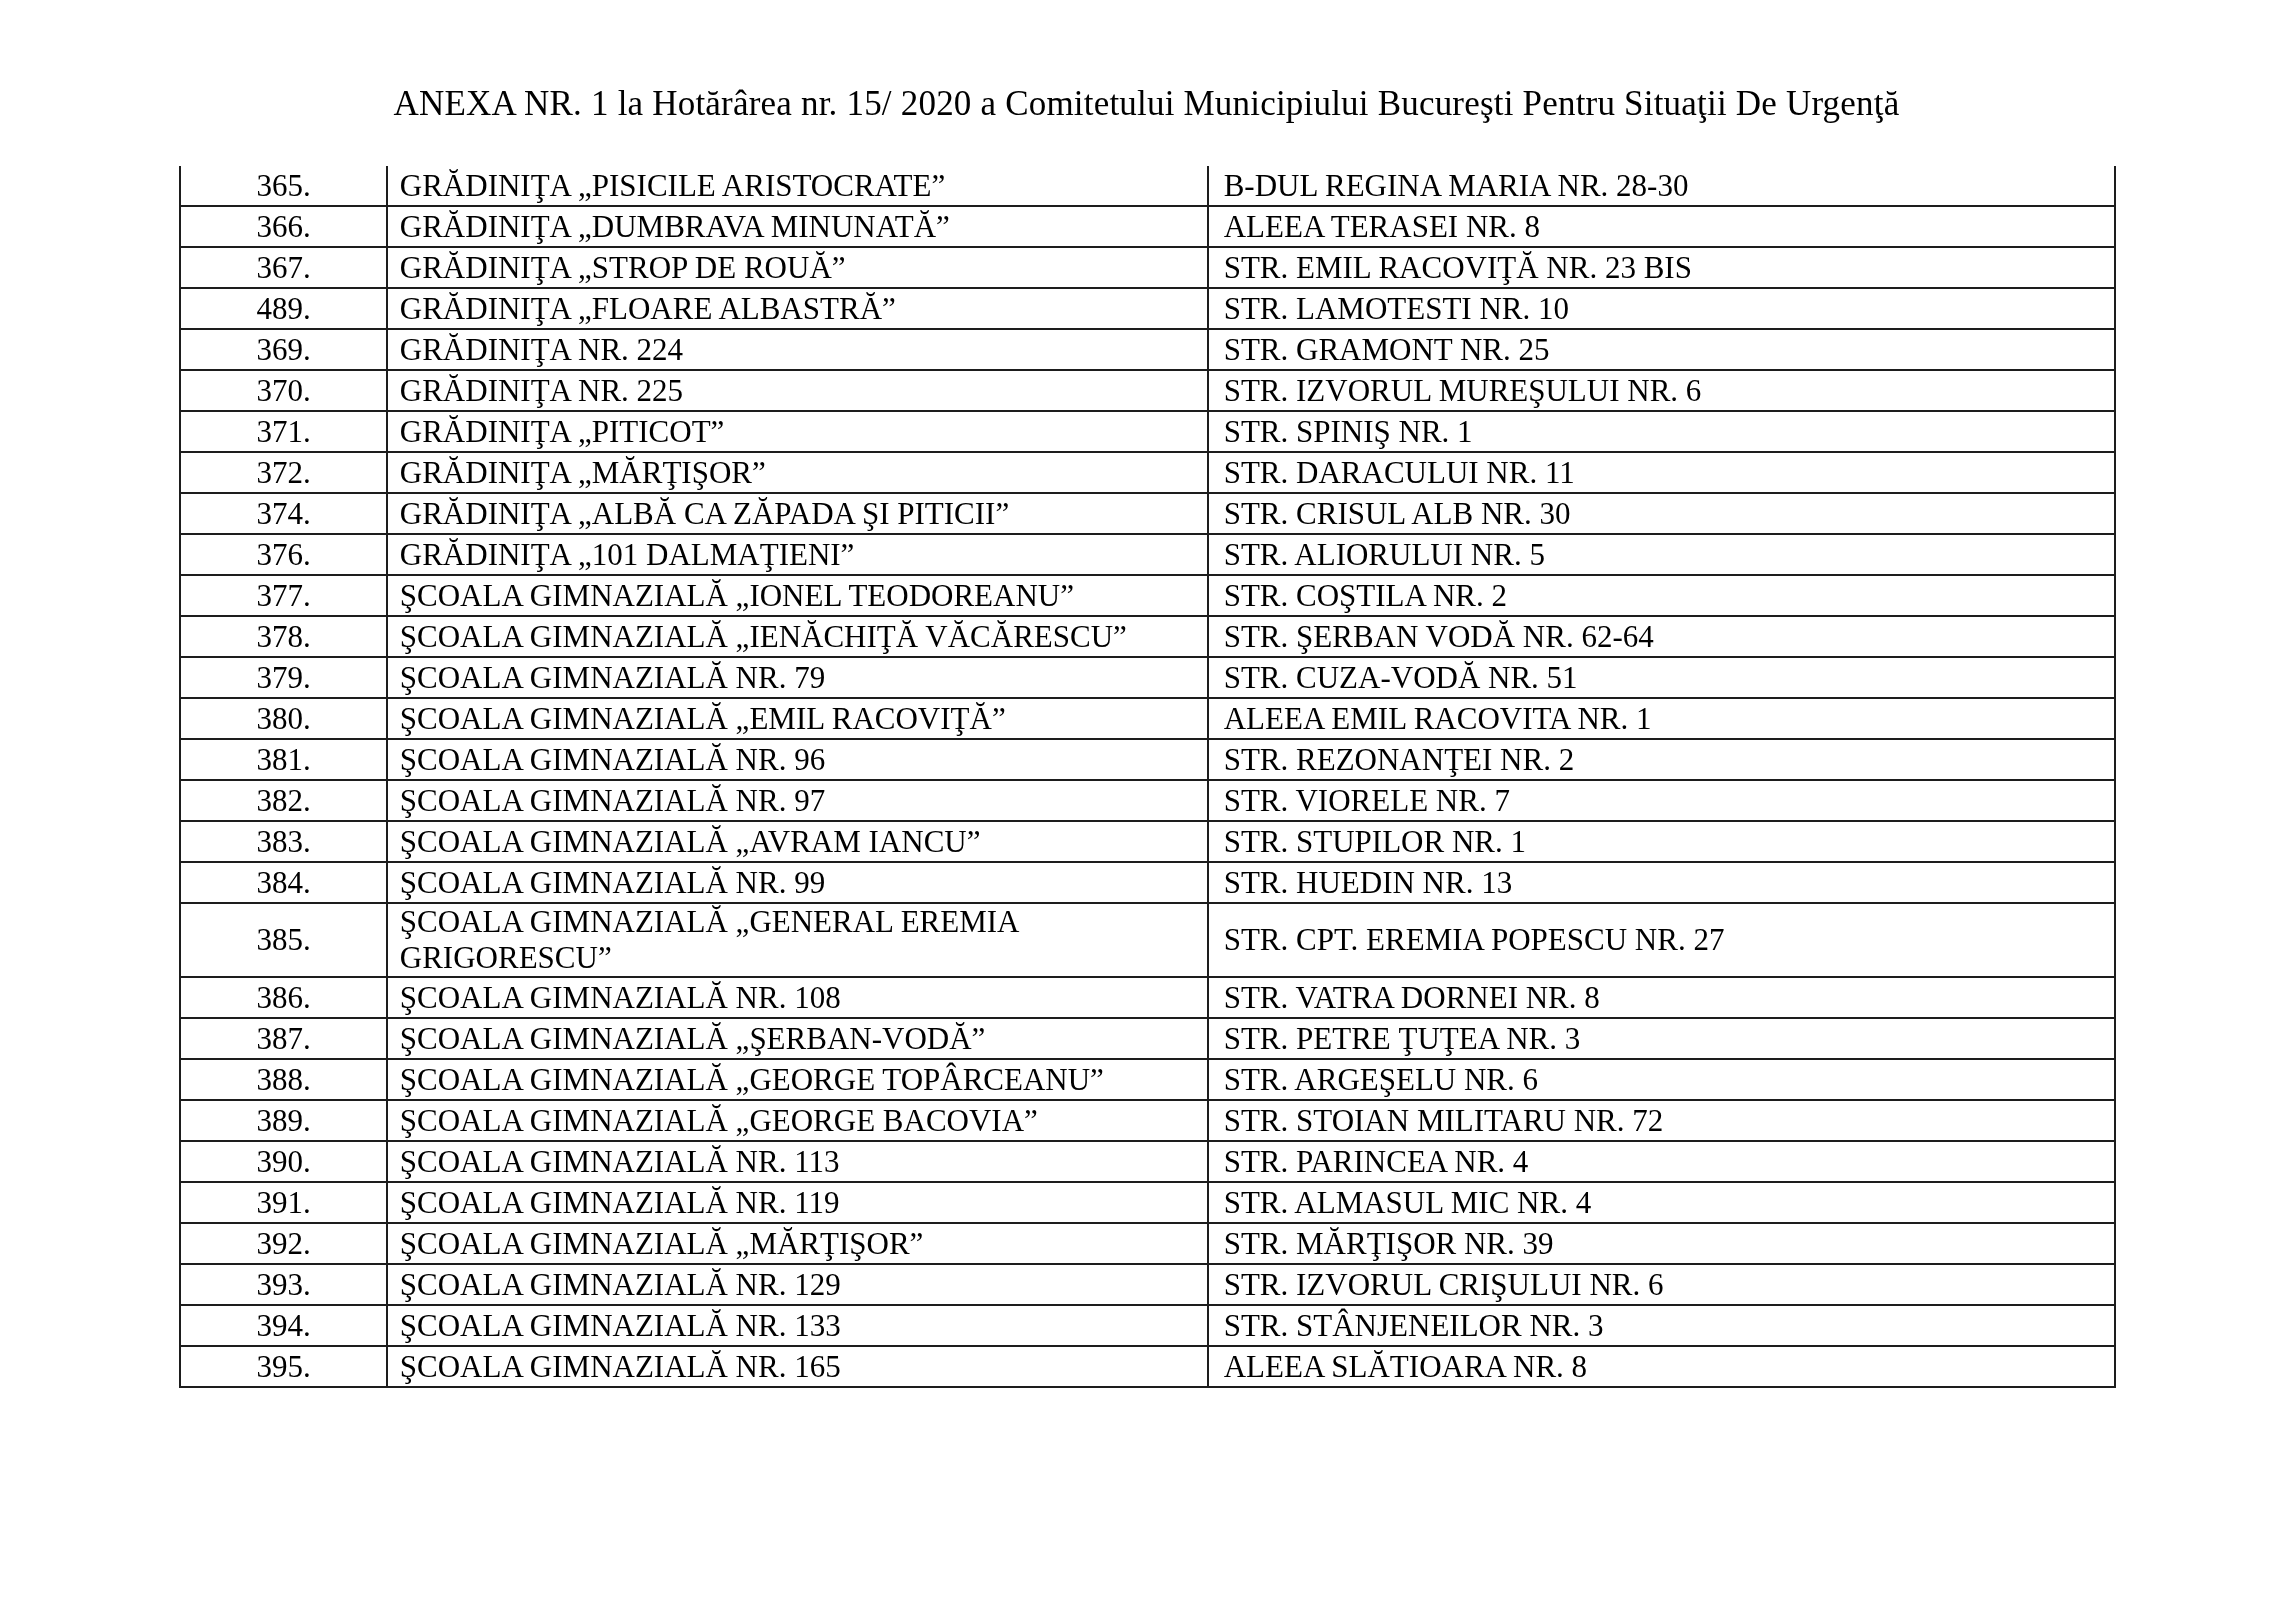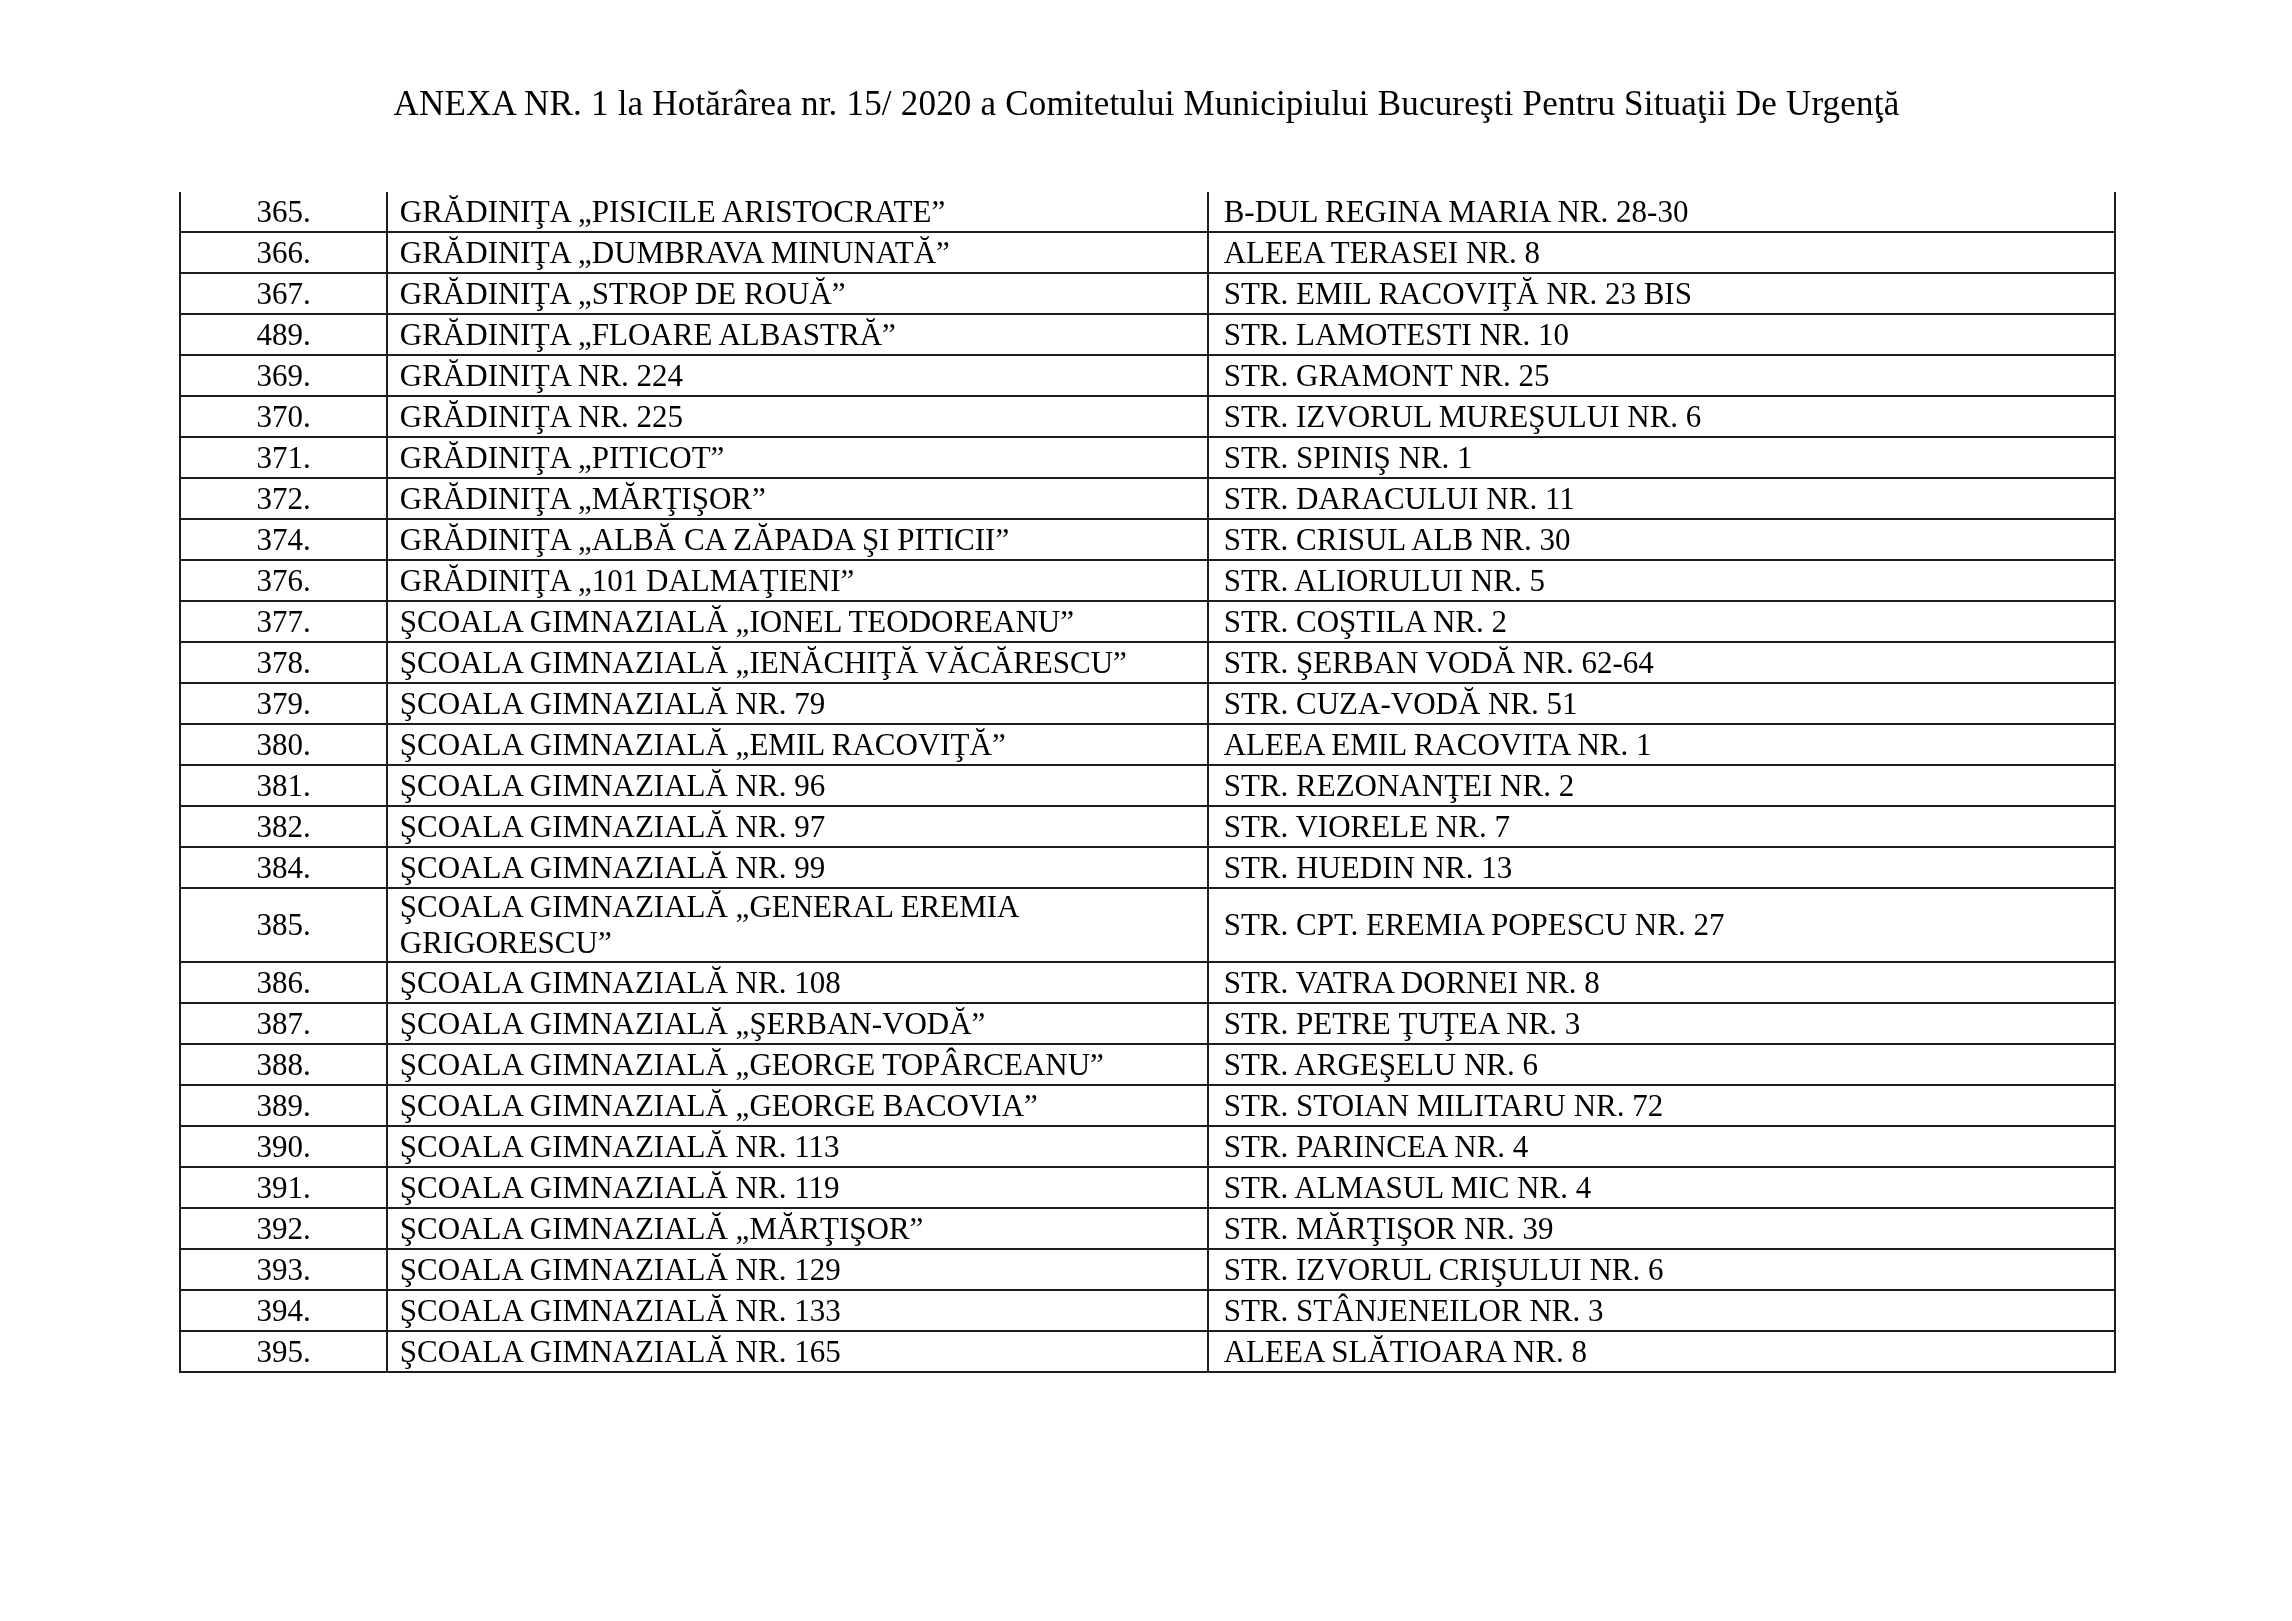--- a/index.html
+++ b/index.html
@@ -22,21 +22,21 @@
     top: 84px;
     text-align: center;
     font-size: 35px;
     font-weight: 400;
     white-space: nowrap;
     letter-spacing: 0.2px;
   }
   table.inst-table {
     position: absolute;
     left: 179px;
-    top: 192px;
+    top: 166px;
     width: 1935px;
     border-collapse: collapse;
     table-layout: fixed;
   }
   .inst-table td {
     border: 2px solid #1d1d1d;
     font-size: 31px;
     line-height: 36px;
     vertical-align: middle;
     overflow: hidden;
@@ -144,20 +144,25 @@
     <td class="c-no">381.</td>
     <td class="c-name">ŞCOALA GIMNAZIALĂ NR. 96</td>
     <td class="c-addr">STR. REZONANŢEI NR. 2</td>
   </tr>
       <tr>
     <td class="c-no">382.</td>
     <td class="c-name">ŞCOALA GIMNAZIALĂ NR. 97</td>
     <td class="c-addr">STR. VIORELE NR. 7</td>
   </tr>
       <tr>
+    <td class="c-no">383.</td>
+    <td class="c-name">ŞCOALA GIMNAZIALĂ „AVRAM IANCU”</td>
+    <td class="c-addr">STR. STUPILOR NR. 1</td>
+  </tr>
+      <tr>
     <td class="c-no">384.</td>
     <td class="c-name">ŞCOALA GIMNAZIALĂ NR. 99</td>
     <td class="c-addr">STR. HUEDIN NR. 13</td>
   </tr>
       <tr>
     <td class="c-no">385.</td>
     <td class="c-name">ŞCOALA GIMNAZIALĂ „GENERAL EREMIA GRIGORESCU”</td>
     <td class="c-addr">STR. CPT. EREMIA POPESCU NR. 27</td>
   </tr>
       <tr>

